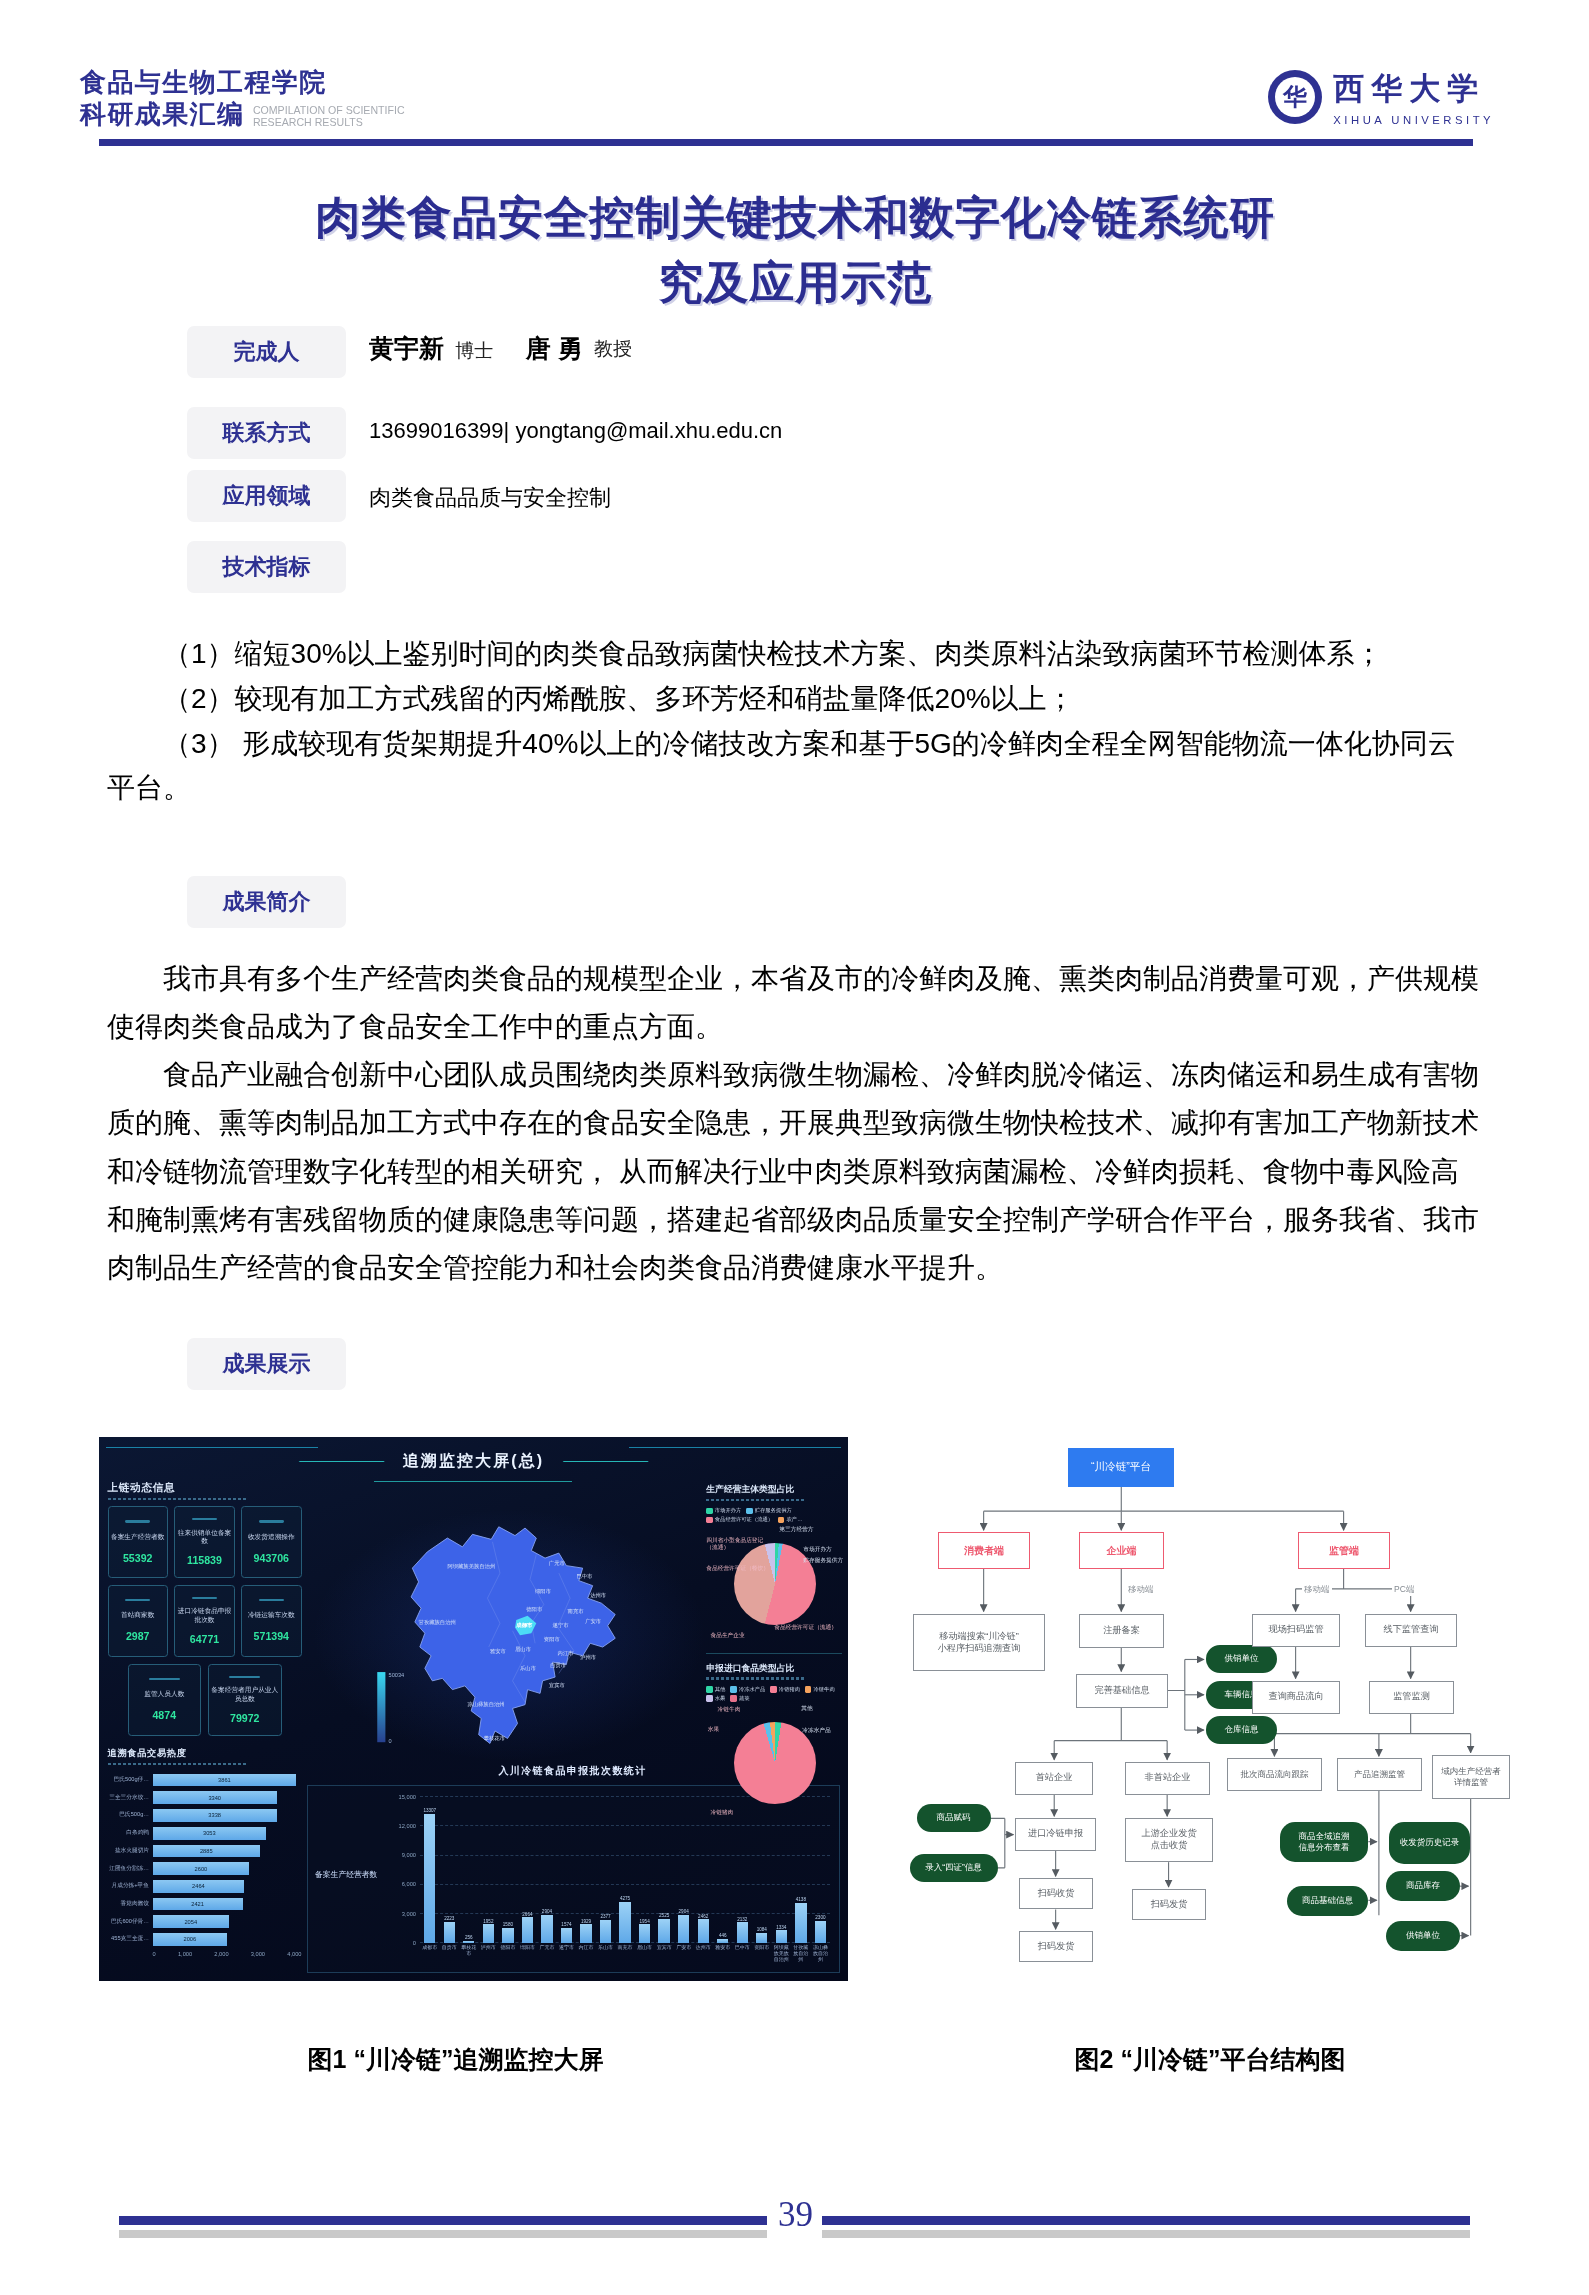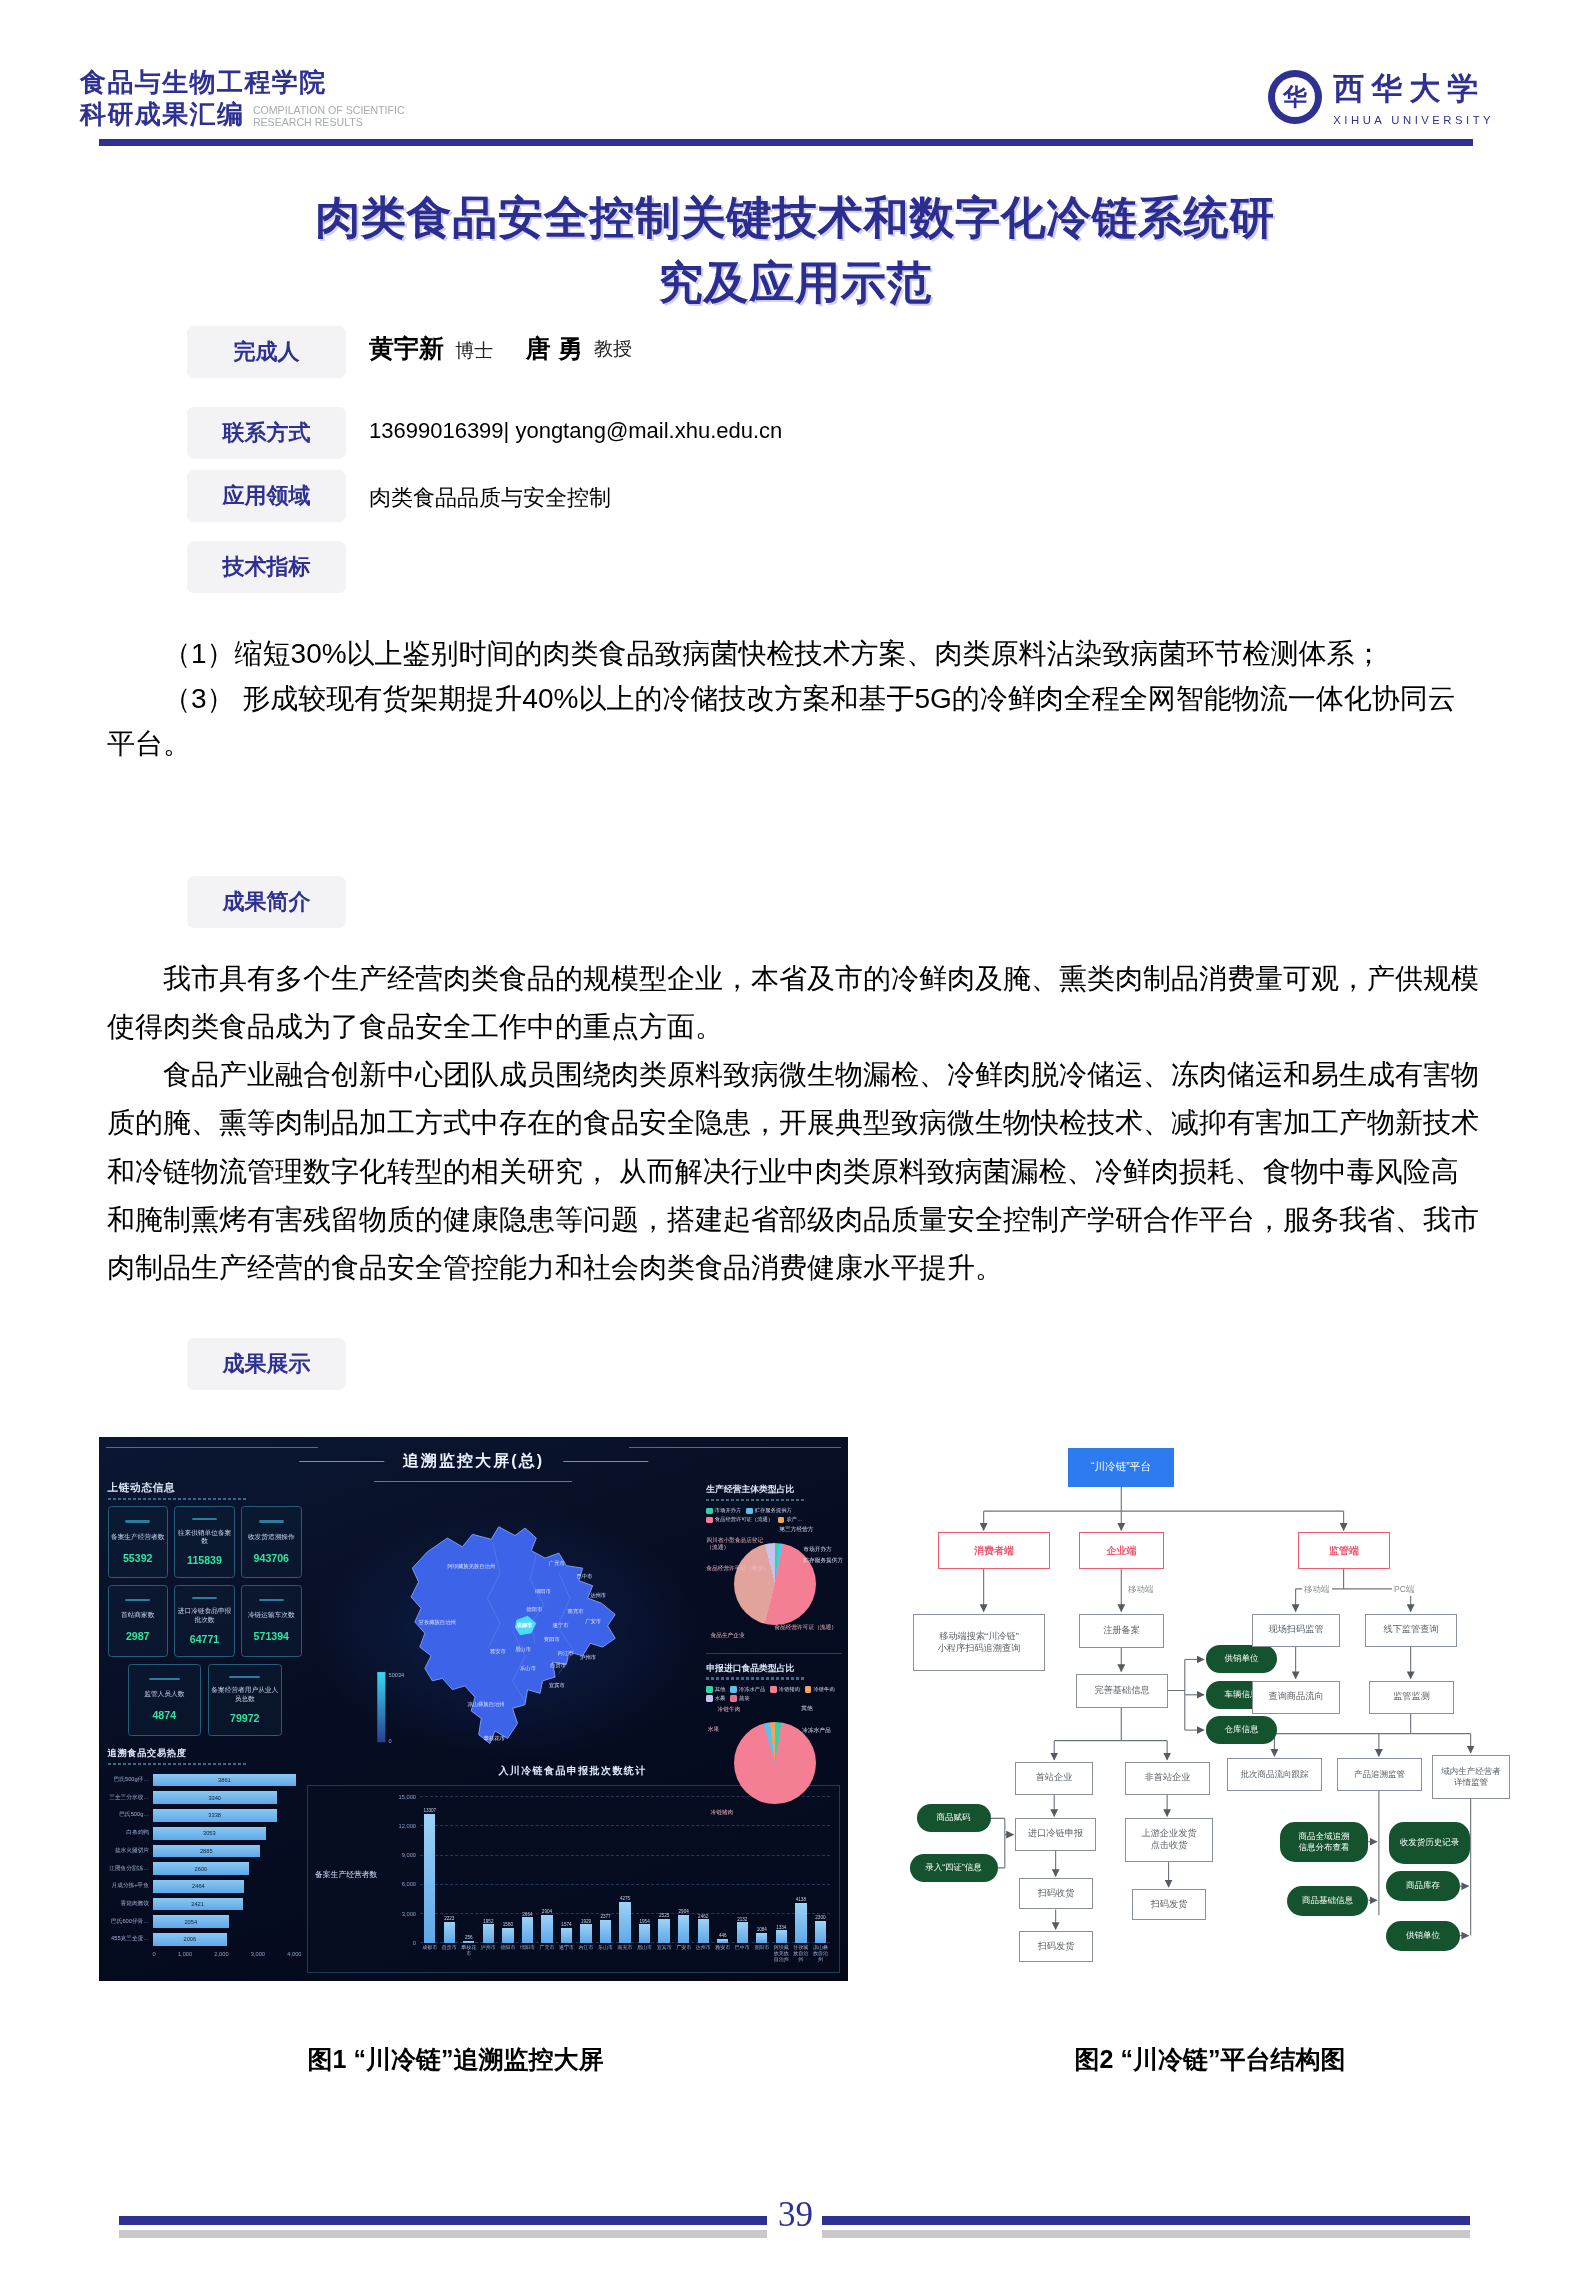--- a/index.html
+++ b/index.html
@@ -168,20 +168,21 @@
   <div class="badge" style="top:407px">联系方式</div>
   <div class="row-content" style="top:418px">13699016399|  yongtang@mail.xhu.edu.cn</div>
 
   <div class="badge" style="top:470px">应用领域</div>
   <div class="row-content" style="top:483px">肉类食品品质与安全控制</div>
 
   <div class="badge" style="top:541px">技术指标</div>
   <div class="bodytext tech-text" style="top:632px">
 
   <p>（1）缩短30%以上鉴别时间的肉类食品致病菌快检技术方案、肉类原料沾染致病菌环节检测体系；</p>
+      <p>（2）较现有加工方式残留的丙烯酰胺、多环芳烃和硝盐量降低20%以上；</p>
       <p>（3） 形成较现有货架期提升40%以上的冷储技改方案和基于5G的冷鲜肉全程全网智能物流一体化协同云平台。</p>
     </div>
 
   <div class="badge" style="top:876px">成果简介</div>
   <div class="bodytext intro-text" style="top:955px">
 
   <p>我市具有多个生产经营肉类食品的规模型企业，本省及市的冷鲜肉及腌、熏类肉制品消费量可观，产供规模使得肉类食品成为了食品安全工作中的重点方面。</p>
       <p>食品产业融合创新中心团队成员围绕肉类原料致病微生物漏检、冷鲜肉脱冷储运、冻肉储运和易生成有害物质的腌、熏等肉制品加工方式中存在的食品安全隐患，开展典型致病微生物快检技术、减抑有害加工产物新技术和冷链物流管理数字化转型的相关研究， 从而解决行业中肉类原料致病菌漏检、冷鲜肉损耗、食物中毒风险高和腌制熏烤有害残留物质的健康隐患等问题，搭建起省部级肉品质量安全控制产学研合作平台，服务我省、我市肉制品生产经营的食品安全管控能力和社会肉类食品消费健康水平提升。</p>
     </div>
 
@@ -664,21 +665,21 @@
         <path d="M800,420 V447" marker-end="url(#arr)"></path>
         <path d="M655,573 H667" marker-end="url(#arr)"></path>
         <path d="M655,656 H667" marker-end="url(#arr)"></path>
         <path d="M785,566 H797" marker-end="url(#arr)"></path>
         <path d="M785,636 H797" marker-end="url(#arr)"></path>
         <path d="M785,706 H797" marker-end="url(#arr)"></path>
       </g>
     </svg>
 
     <div class="n n-blue" style="left:162px;top:10.6px;width:106px;height:39px">“川冷链”平台</div>
-    <div class="n n-red" style="left:32px;top:95px;width:112px;height:37px">消费者端</div>
+    <div class="n n-red" style="left:32px;top:95px;width:92px;height:37px">消费者端</div>
     <div class="n n-red" style="left:173px;top:95px;width:85px;height:37px">企业端</div>
     <div class="n n-red" style="left:392px;top:95px;width:92px;height:37px">监管端</div>
     <div class="n n-white" style="left:7px;top:177px;width:132px;height:57px">移动端搜索“川冷链”
 小程序扫码追溯查询</div>
     <div class="n-label" style="left:220px;top:147px">移动端</div>
     <div class="n n-white" style="left:173px;top:177px;width:85px;height:34px">注册备案</div>
     <div class="n n-white" style="left:170px;top:237px;width:92px;height:34px">完善基础信息</div>
     <div class="n n-green" style="left:300px;top:208px;width:71px;height:28px">供销单位</div>
     <div class="n n-green" style="left:300px;top:244px;width:71px;height:28px">车辆信息</div>
     <div class="n n-green" style="left:300px;top:279px;width:71px;height:28px">仓库信息</div>

